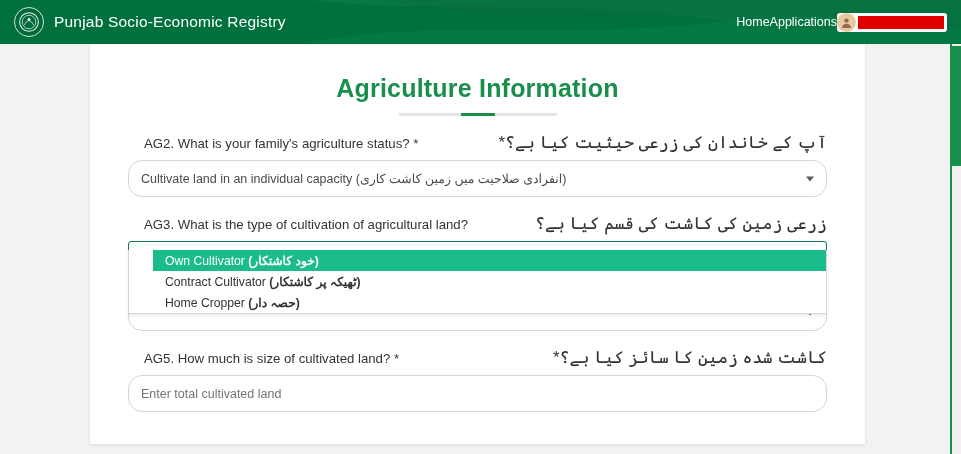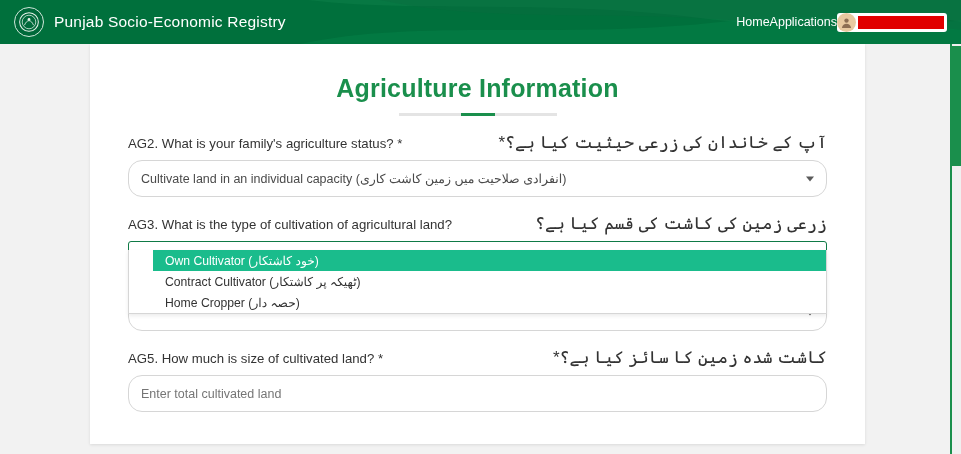--- a/index.html
+++ b/index.html
@@ -141,20 +141,21 @@
     background: #1a8f4c;
   }
 
   .field { margin-top: 16px; position: relative; }
   .label-row {
     display: flex;
     align-items: baseline;
     justify-content: space-between;
     gap: 12px;
     margin-bottom: 7px;
+    margin-left: 16px;
   }
   .label-en {
     font-size: 13.2px;
     color: #333333;
   }
   .label-ur {
     font-size: 17px;
     color: #333333;
     direction: rtl;
     white-space: nowrap;
@@ -225,21 +226,21 @@
     align-items: center;
     padding: 0 12px;
     font-size: 12.2px;
     color: #333;
     white-space: nowrap;
   }
   .option.selected {
     background: #1abc8c;
     color: #ffffff;
   }
-  .option-ur { direction: rtl; display: inline-block; }
+  .option-ur { direction: rtl; display: inline-block; font-weight: bold; }
 
   
   .field-behind { margin-top: 16px; position: relative; z-index: 1; }
   .field-behind .control { height: 37px; }
 
   .scroll-track {
     position: absolute;
     top: 0; right: 0;
     width: 9px;
     bottom: 0;

